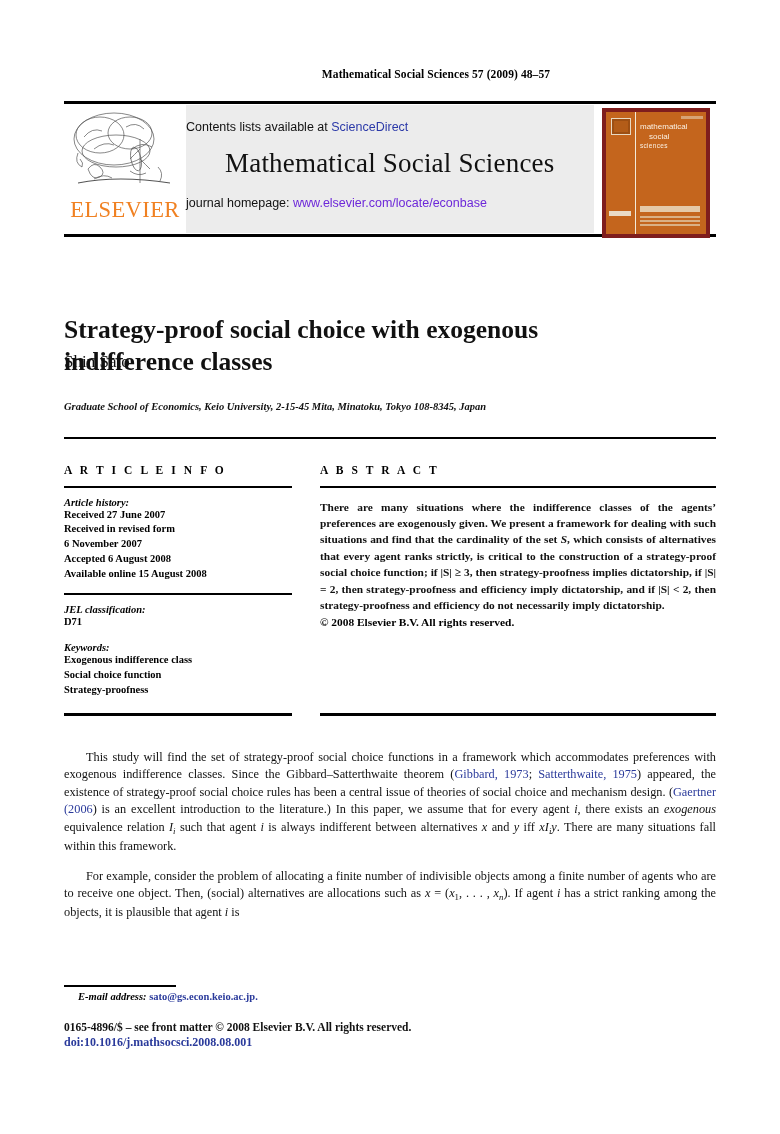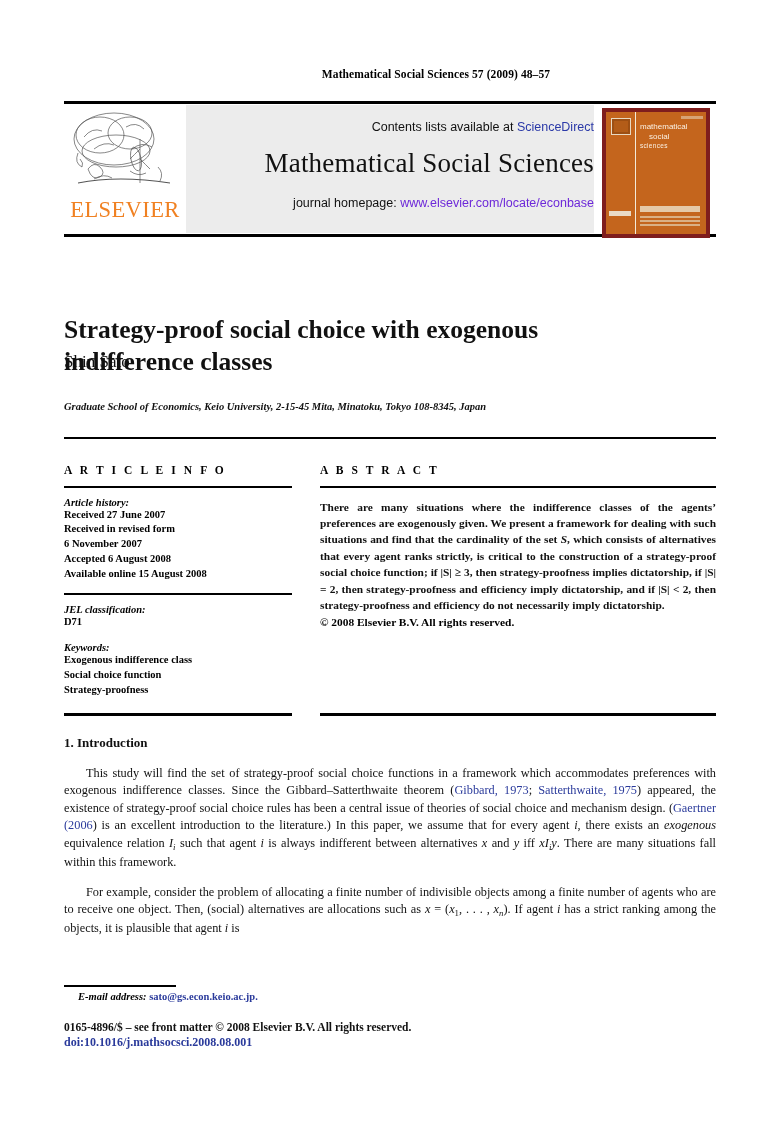--- a/index.html
+++ b/index.html
@@ -49,21 +49,21 @@
     position: absolute;
     left: 0; top: 133px;
     width: 652px; height: 3px;
     background: #000;
   }
   .masthead-center {
     position: absolute;
     left: 122px; top: 4px;
     width: 408px; height: 128px;
     background: #ececec;
-    text-align: right;
+    text-align: left;
   }
   .contents-line {
     margin-top: 15px;
     font-family: "Liberation Sans", sans-serif;
     font-size: 12.5px;
     color: #111;
   }
   .sd-link {
     color: #2b39a8;
   }
@@ -442,24 +442,20 @@
     <div class="col-head">A B S T R A C T</div>
     <div class="hr-thin"></div>
     <div class="abstract-body"><span>There are many situations where the indifference classes of the agents’ preferences are exogenously given. We present a framework for dealing with such situations and find that the cardinality of the set </span><span class="mv">S</span><span>, which consists of alternatives that every agent ranks strictly, is critical to the construction of a strategy-proof social choice function; if |S| ≥ 3, then strategy-proofness implies dictatorship, if |S| = 2, then strategy-proofness and efficiency imply dictatorship, and if |S| &lt; 2, then strategy-proofness and efficiency do not necessarily imply dictatorship.</span></div>
     <div class="copyright">© 2008 Elsevier B.V. All rights reserved.</div>
   </div>
 
   <div class="info-rule-bottom"></div>
   <div class="abstract-rule-bottom"></div>
 
   <div class="body-section">
-    <div class="section-heading">
-      <span>1.</span>
-      <span>Introduction</span>
-    </div>
     <p class="para"><span>This study will find the set of strategy-proof social choice functions in a framework which accommodates preferences with exogenous indifference classes. Since the Gibbard–Satterthwaite theorem (</span><span class="cite">Gibbard, 1973</span><span>; </span><span class="cite">Satterthwaite, 1975</span><span>) appeared, the existence of strategy-proof social choice rules has been a central issue of theories of social choice and mechanism design. (</span><span class="cite">Gaertner (2006</span><span>) is an excellent introduction to the literature.) In this paper, we assume that for every agent </span><span class="it">i</span><span>, there exists an </span><span class="it">exogenous</span><span> equivalence relation </span><span class="it">I</span><sub class="it">i</sub><span> such that agent </span><span class="it">i</span><span> is always indifferent between alternatives </span><span class="it">x</span><span> and </span><span class="it">y</span><span> iff </span><span class="it">xI</span><sub class="it">i</sub><span class="it">y</span><span>. There are many situations fall within this framework.</span></p>
     <p class="para tight"><span>For example, consider the problem of allocating a finite number of indivisible objects among a finite number of agents who are to receive one object. Then, (social) alternatives are allocations such as </span><span class="it">x</span><span> = (</span><span class="it">x</span><sub>1</sub><span>, . . . , </span><span class="it">x</span><sub class="it">n</sub><span>). If agent </span><span class="it">i</span><span> has a strict ranking among the objects, it is plausible that agent </span><span class="it">i</span><span> is</span></p>
   </div>
 
   <div class="footnote-rule"></div>
   <div class="footnote">
     <span class="fl">E-mail address:</span>
     <span class="fa">sato@gs.econ.keio.ac.jp.</span>
   </div>
 

